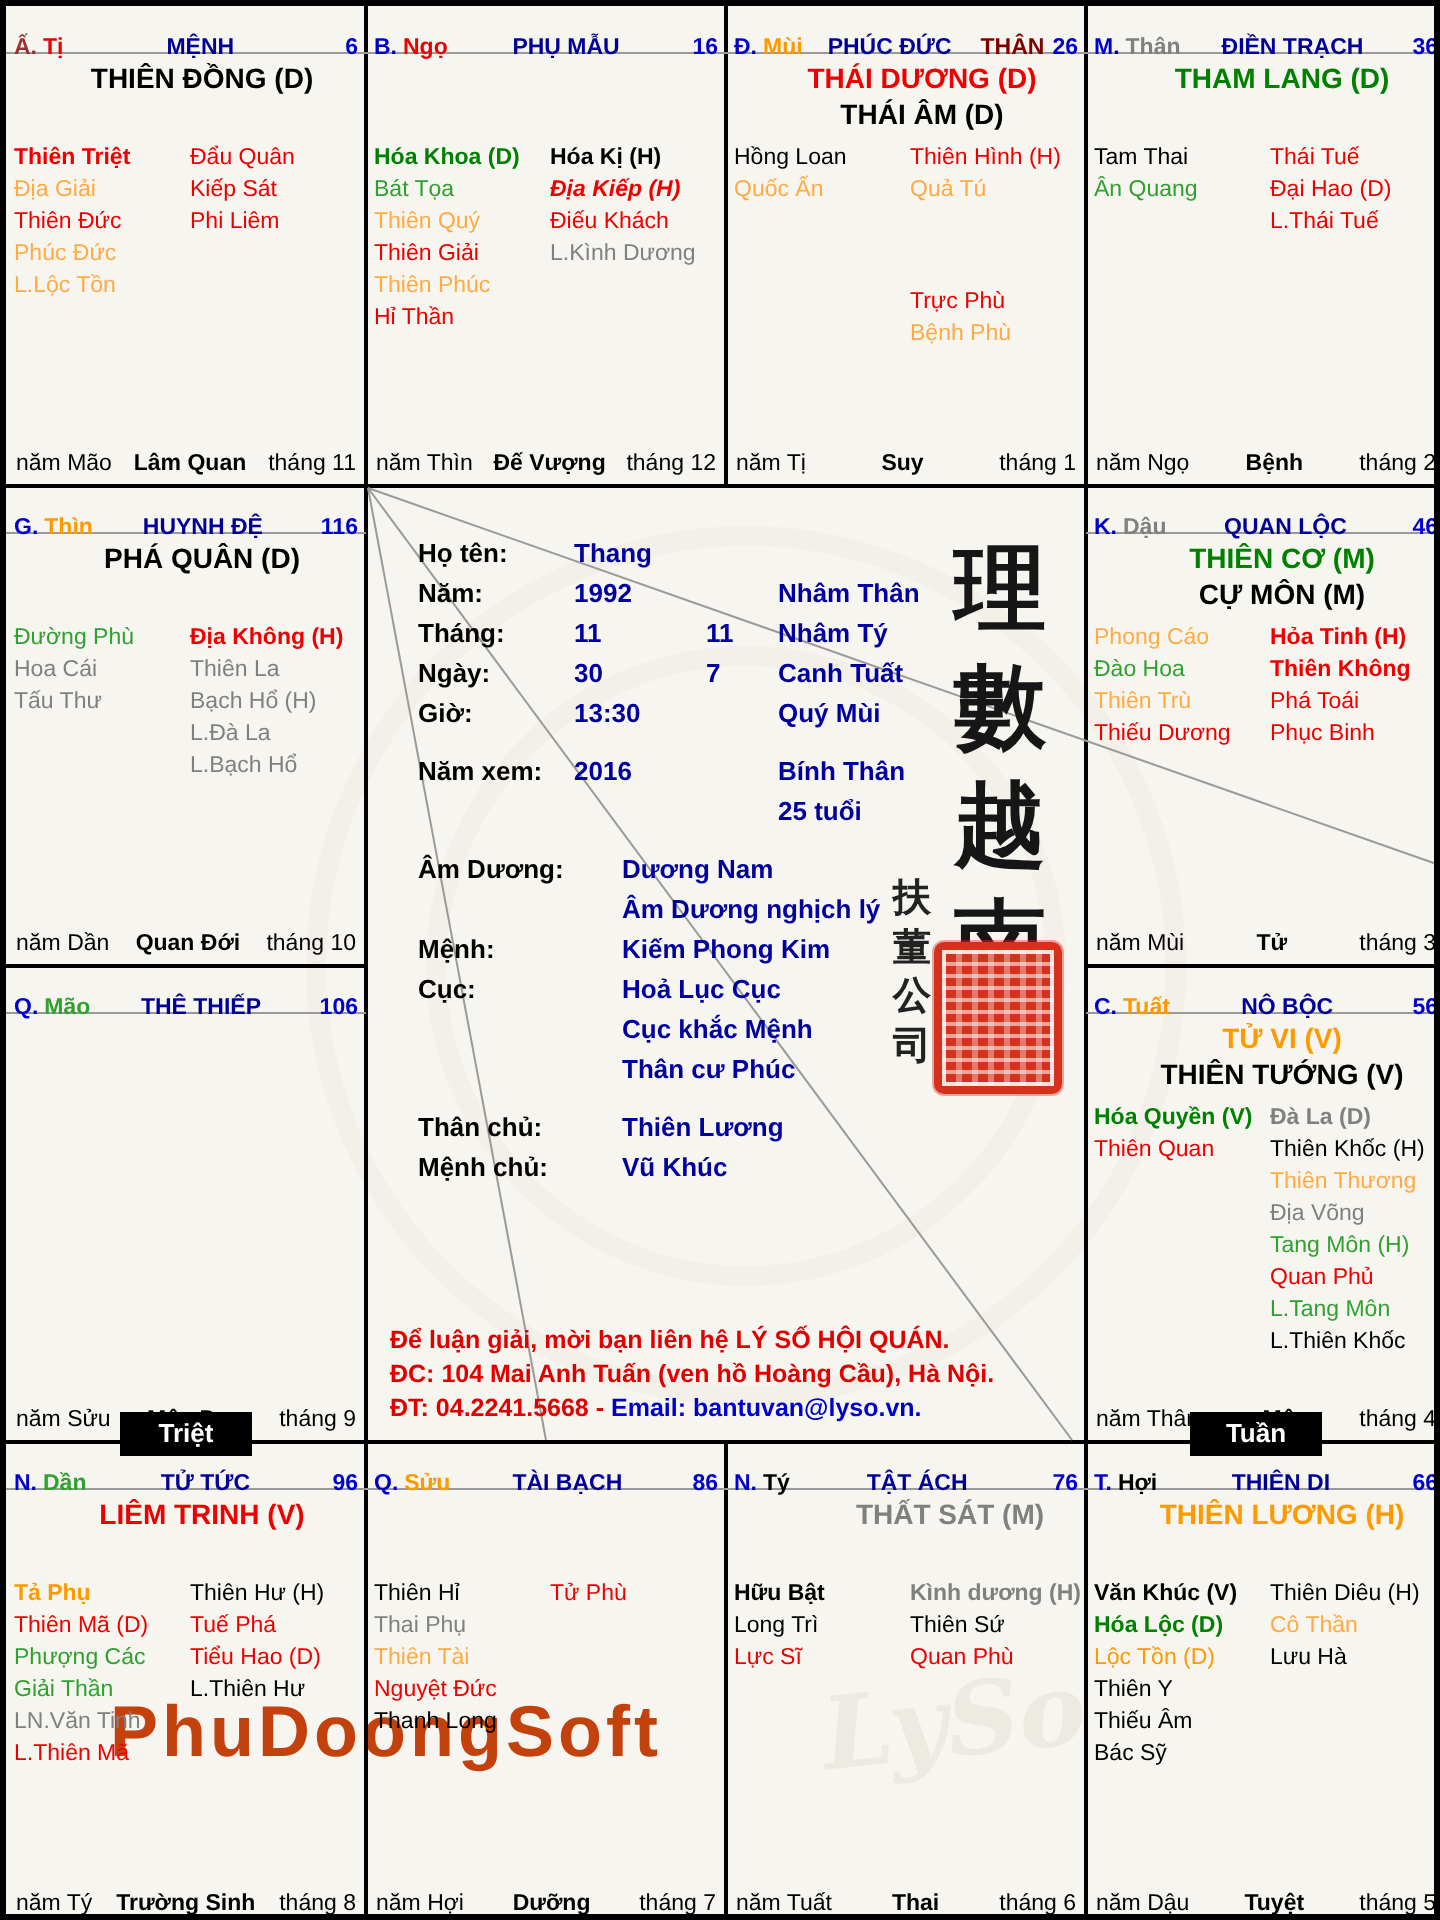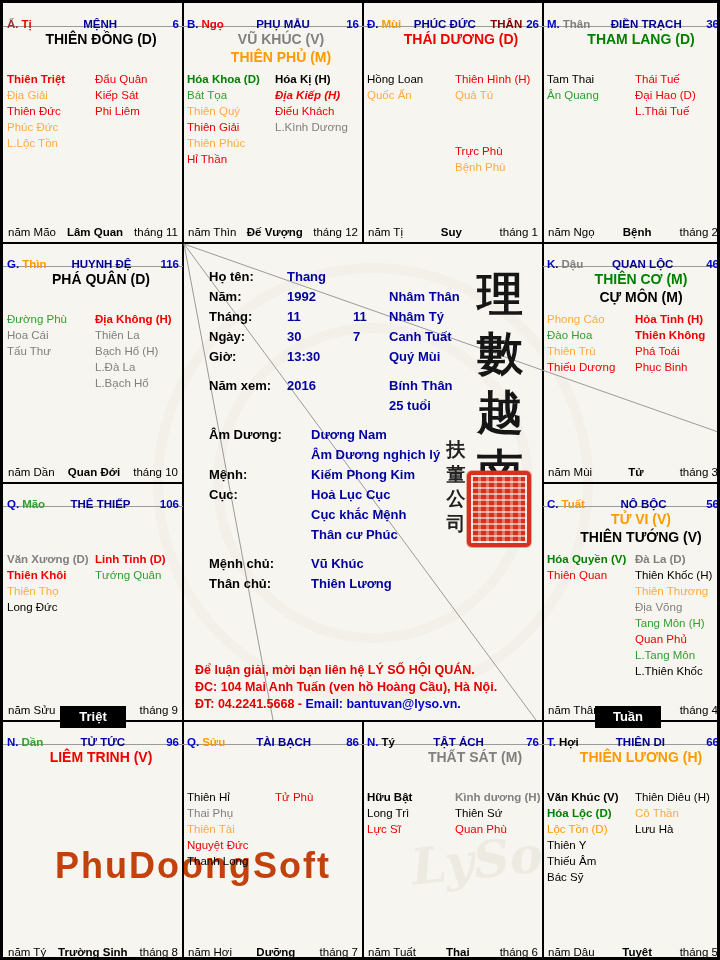--- a/index.html
+++ b/index.html
@@ -115,24 +115,20 @@
         <span>tháng 11</span>
       </div>
     </div>
   <div class="cell" style="left:180px;top:0;width:180px;height:240px;">
       <div class="cell-header">
         <span class="pstem" style="color: rgb(0, 0, 204);">B.</span>
         <span style="color: rgb(238, 0, 0);">Ngọ</span>
         <span class="pname">PHỤ MẪU</span>
         <span class="pnum">16</span>
       </div>
-      <div class="main-stars">
-        <div style="color: rgb(128, 128, 128);">VŨ KHÚC (V)</div>
-        <div style="color: rgb(255, 153, 0);">THIÊN PHỦ (M)</div>
-      </div>
       <div class="star-cols">
         <div class="star-col">
           <div style="color: rgb(0, 128, 0); font-weight: bold;">Hóa Khoa (D)</div>
           <div style="color: rgb(48, 160, 48);">Bát Tọa</div>
           <div style="color: rgb(255, 170, 68);">Thiên Quý</div>
           <div style="color: rgb(238, 0, 0);">Thiên Giải</div>
           <div style="color: rgb(255, 170, 68);">Thiên Phúc</div>
           <div style="color: rgb(238, 0, 0);">Hỉ Thần</div>
         </div>
         <div class="star-col">
@@ -151,20 +147,21 @@
   <div class="cell" style="left:360px;top:0;width:180px;height:240px;">
       <div class="cell-header">
         <span class="pstem" style="color: rgb(0, 0, 204);">Đ.</span>
         <span style="color: rgb(255, 153, 0);">Mùi</span>
         <span class="pname">PHÚC ĐỨC</span>
         <span class="pextra">THÂN</span>
         <span class="pnum">26</span>
       </div>
       <div class="main-stars">
         <div style="color: rgb(238, 0, 0);">THÁI DƯƠNG (D)</div>
+        <div style="color: rgb(0, 0, 0);">THÁI ÂM (D)</div>
       </div>
       <div class="star-cols">
         <div class="star-col">
           <div style="color: rgb(0, 0, 0);">Hồng Loan</div>
           <div style="color: rgb(255, 170, 68);">Quốc Ấn</div>
         </div>
         <div class="star-col">
           <div style="color: rgb(238, 0, 0);">Thiên Hình (H)</div>
           <div style="color: rgb(255, 170, 68);">Quả Tú</div>
           <div style="color: rgb(238, 0, 0); margin-top: 40px;">Trực Phù</div>
@@ -264,32 +261,20 @@
         <span class="van">Tử</span>
         <span>tháng 3</span>
       </div>
     </div>
   <div class="cell" style="left:0;top:480px;width:180px;height:238px;">
       <div class="cell-header">
         <span class="pstem" style="color: rgb(0, 0, 204);">Q.</span>
         <span style="color: rgb(48, 160, 48);">Mão</span>
         <span class="pname">THÊ THIẾP</span>
         <span class="pnum">106</span>
-      </div>
-      <div class="star-cols">
-        <div class="star-col">
-          <div style="color: rgb(128, 128, 128); font-weight: bold;">Văn Xương (D)</div>
-          <div style="color: rgb(238, 0, 0); font-weight: bold;">Thiên Khôi</div>
-          <div style="color: rgb(255, 170, 68);">Thiên Thọ</div>
-          <div style="color: rgb(0, 0, 0);">Long Đức</div>
-        </div>
-        <div class="star-col">
-          <div style="color: rgb(238, 0, 0); font-weight: bold;">Linh Tinh (D)</div>
-          <div style="color: rgb(48, 160, 48);">Tướng Quân</div>
-        </div>
       </div>
       <div class="cell-bottom">
         <span>năm Sửu</span>
         <span class="van">Mộc Dục</span>
         <span>tháng 9</span>
       </div>
     </div>
   <div class="cell" style="left:540px;top:480px;width:180px;height:238px;">
       <div class="cell-header">
         <span class="pstem" style="color: rgb(0, 0, 204);">C.</span>
@@ -326,20 +311,36 @@
   <div class="cell" style="left:0;top:718px;width:180px;height:242px;">
       <div class="cell-header">
         <span class="pstem" style="color: rgb(0, 0, 204);">N.</span>
         <span style="color: rgb(48, 160, 48);">Dần</span>
         <span class="pname">TỬ TỨC</span>
         <span class="pnum">96</span>
       </div>
       <div class="main-stars">
         <div style="color: rgb(238, 0, 0);">LIÊM TRINH (V)</div>
       </div>
+      <div class="star-cols">
+        <div class="star-col">
+          <div style="color: rgb(255, 153, 0); font-weight: bold;">Tả Phụ</div>
+          <div style="color: rgb(238, 0, 0);">Thiên Mã (D)</div>
+          <div style="color: rgb(48, 160, 48);">Phượng Các</div>
+          <div style="color: rgb(48, 160, 48);">Giải Thần</div>
+          <div style="color: rgb(128, 128, 128);">LN.Văn Tinh</div>
+          <div style="color: rgb(238, 0, 0);">L.Thiên Mã</div>
+        </div>
+        <div class="star-col">
+          <div style="color: rgb(0, 0, 0);">Thiên Hư (H)</div>
+          <div style="color: rgb(238, 0, 0);">Tuế Phá</div>
+          <div style="color: rgb(238, 0, 0);">Tiểu Hao (D)</div>
+          <div style="color: rgb(0, 0, 0);">L.Thiên Hư</div>
+        </div>
+      </div>
       <div class="cell-bottom">
         <span>năm Tý</span>
         <span class="van">Trường Sinh</span>
         <span>tháng 8</span>
       </div>
     </div>
   <div class="cell" style="left:180px;top:718px;width:180px;height:242px;">
       <div class="cell-header">
         <span class="pstem" style="color: rgb(0, 0, 204);">Q.</span>
         <span style="color: rgb(255, 153, 0);">Sửu</span>
@@ -489,26 +490,26 @@
         <div class="irow wide">
           <span class="l"></span>
           <span class="v">Cục khắc Mệnh</span>
         </div>
         <div class="irow wide">
           <span class="l"></span>
           <span class="v">Thân cư Phúc</span>
         </div>
         <div class="igap"></div>
         <div class="irow wide">
+          <span class="l">Thân chủ:</span>
+          <span class="v">Thiên Lương</span>
+        </div>
+        <div class="irow wide">
           <span class="l">Mệnh chủ:</span>
           <span class="v">Vũ Khúc</span>
-        </div>
-        <div class="irow wide">
-          <span class="l">Thân chủ:</span>
-          <span class="v">Thiên Lương</span>
         </div>
       </div>
     <div id="calligraphy">
         <div>理</div>
         <div>數</div>
         <div>越</div>
         <div>南</div>
       </div>
     <div id="calligraphy-small">
         <div>扶</div>

